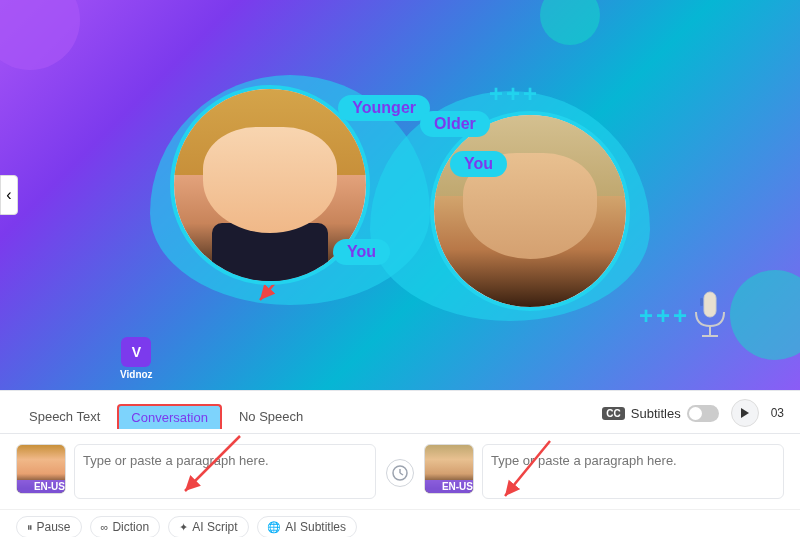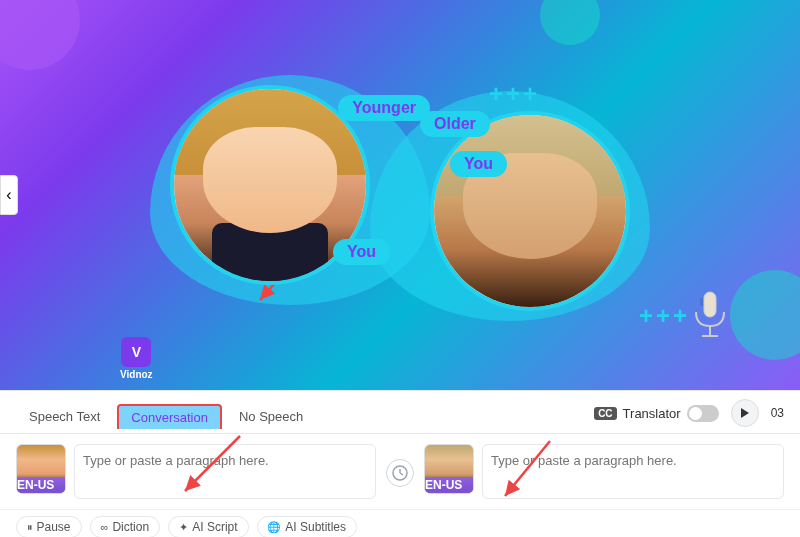--- a/index.html
+++ b/index.html
@@ -294,22 +294,22 @@
       height: 100%;
       background: radial-gradient(circle at 50% 35%, #f0c8a0 0%, #d4956a 50%, #a0623a 100%);
     }
     .speaker-lang {
       position: absolute;
       bottom: 0;
       left: 0;
       right: 0;
       background: rgba(139, 92, 246, 0.85);
       color: white;
-      font-size: 12px;
-      text-align: left;
+      font-size: 10px;
+      text-align: right;
       padding: 1px 0;
       font-weight: 600;
     }
 
     .text-area {
       flex: 1;
       height: 55px;
       border: 1px solid #e5e7eb;
       border-radius: 6px;
       padding: 8px;
@@ -475,21 +475,21 @@
     <div class="tab active">
       <span>Conversation</span>
     </div>
     <div class="tab">
       <span>No Speech</span>
     </div>
 
     <div class="tabs-right">
       <div class="subtitles-label">
         <span class="cc-badge">CC</span>
-        <span>Translator</span>
+        <span>Subtitles</span>
         <div class="toggle-switch"></div>
       </div>
       <div class="play-btn">
         <svg width="10" height="12" viewBox="0 0 10 12">
           <path d="M1,1 L9,6 L1,11 Z" fill="#333"></path>
         </svg>
       </div>
       <div class="time-display">
         <span>03</span>
       </div>

